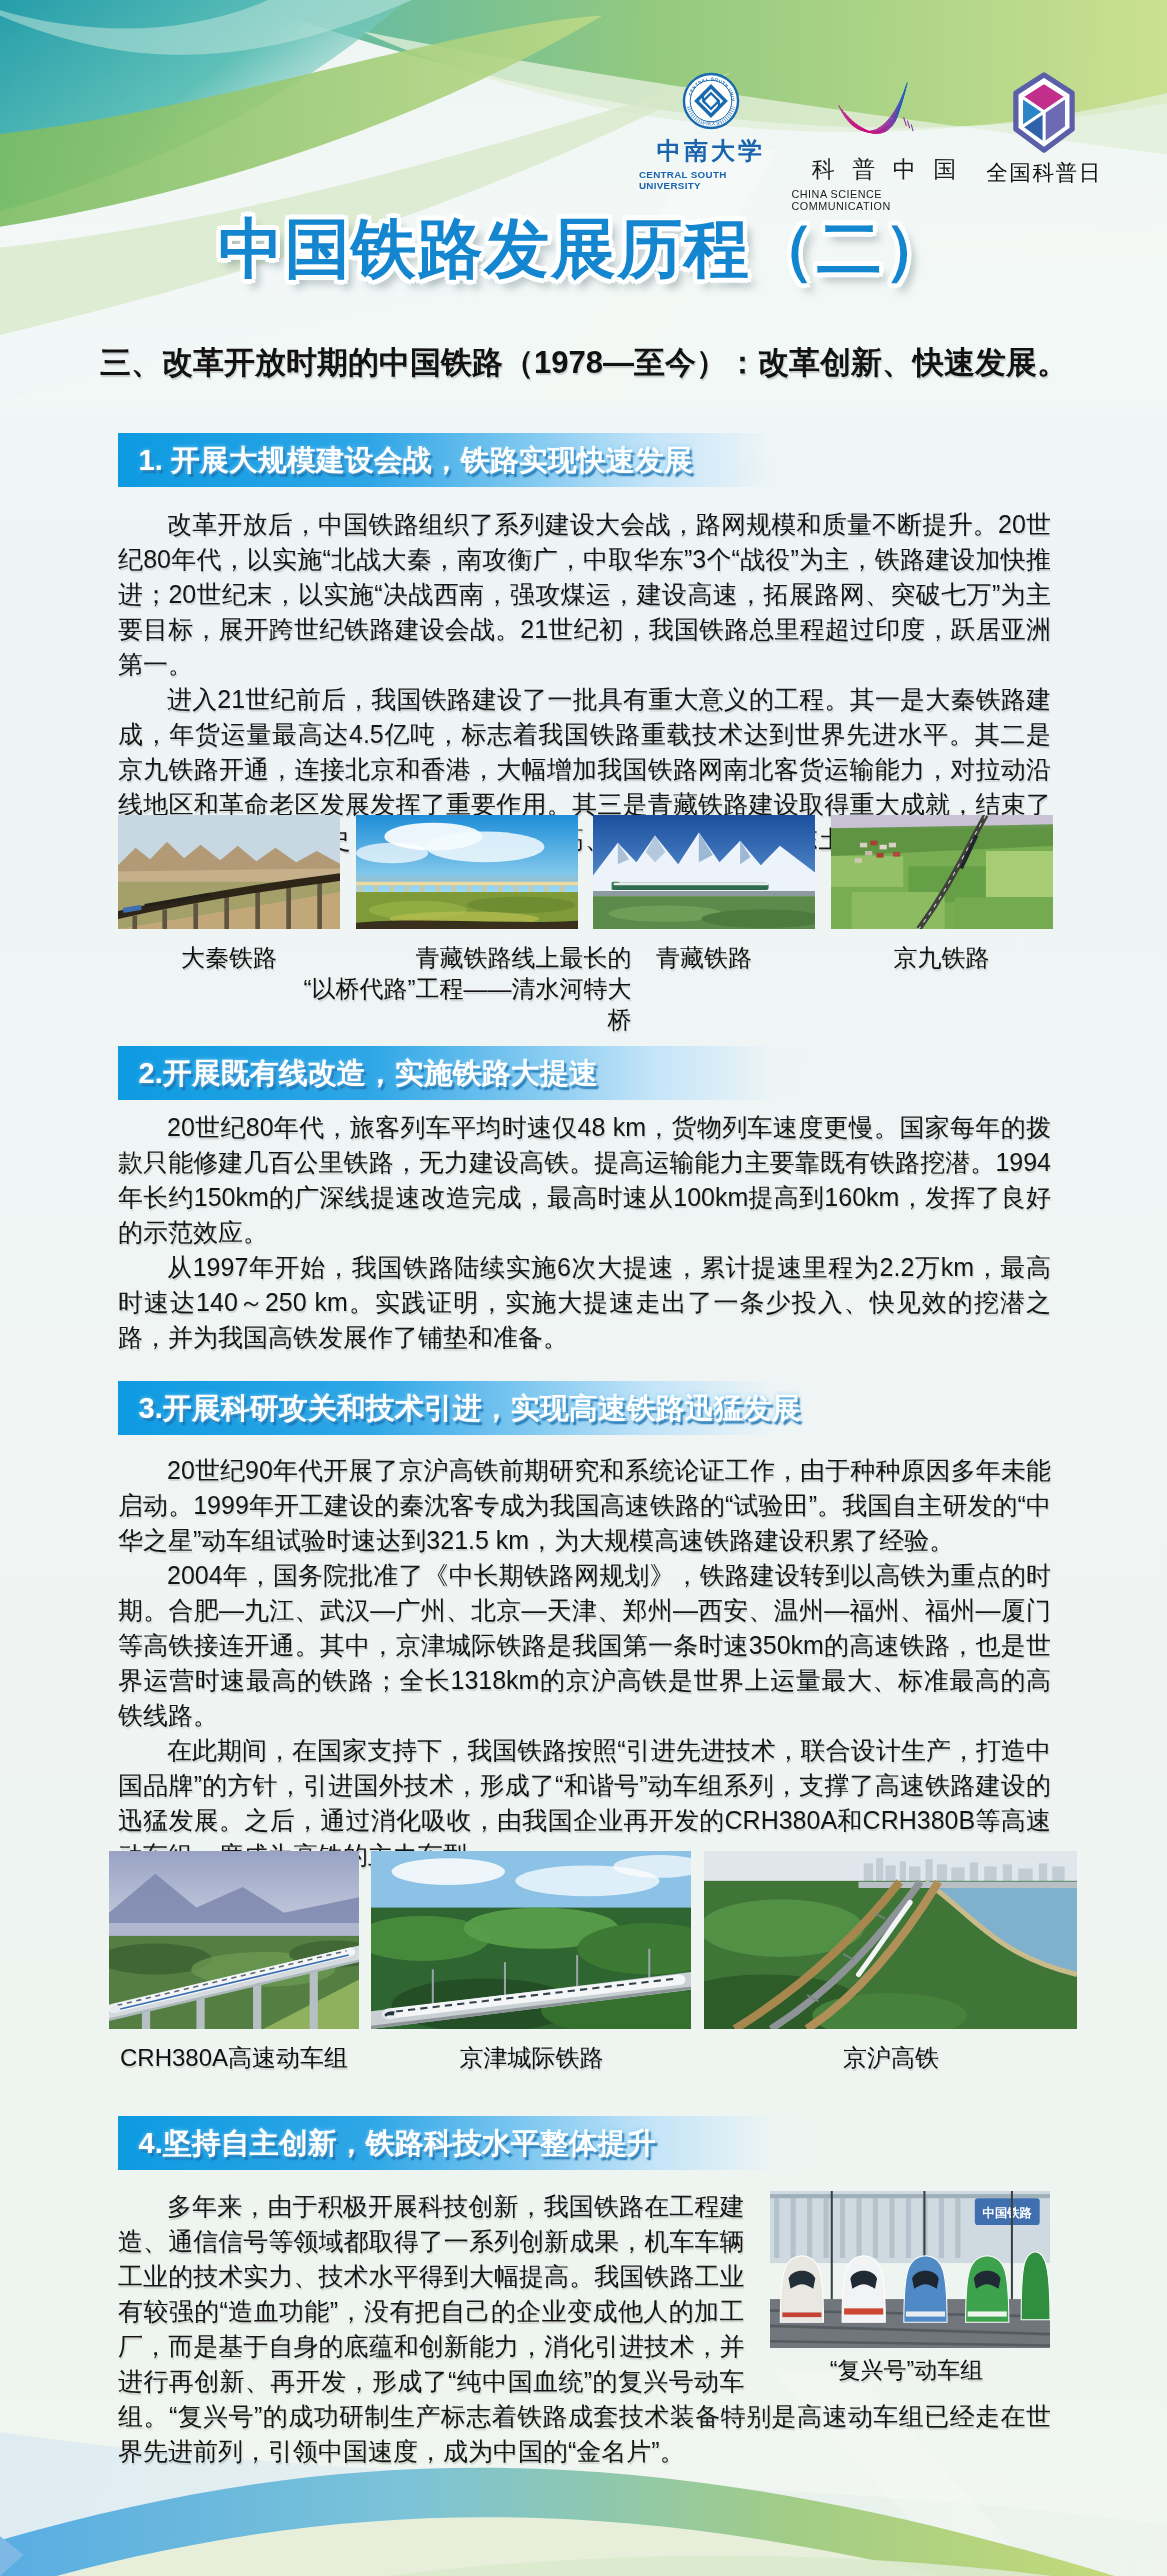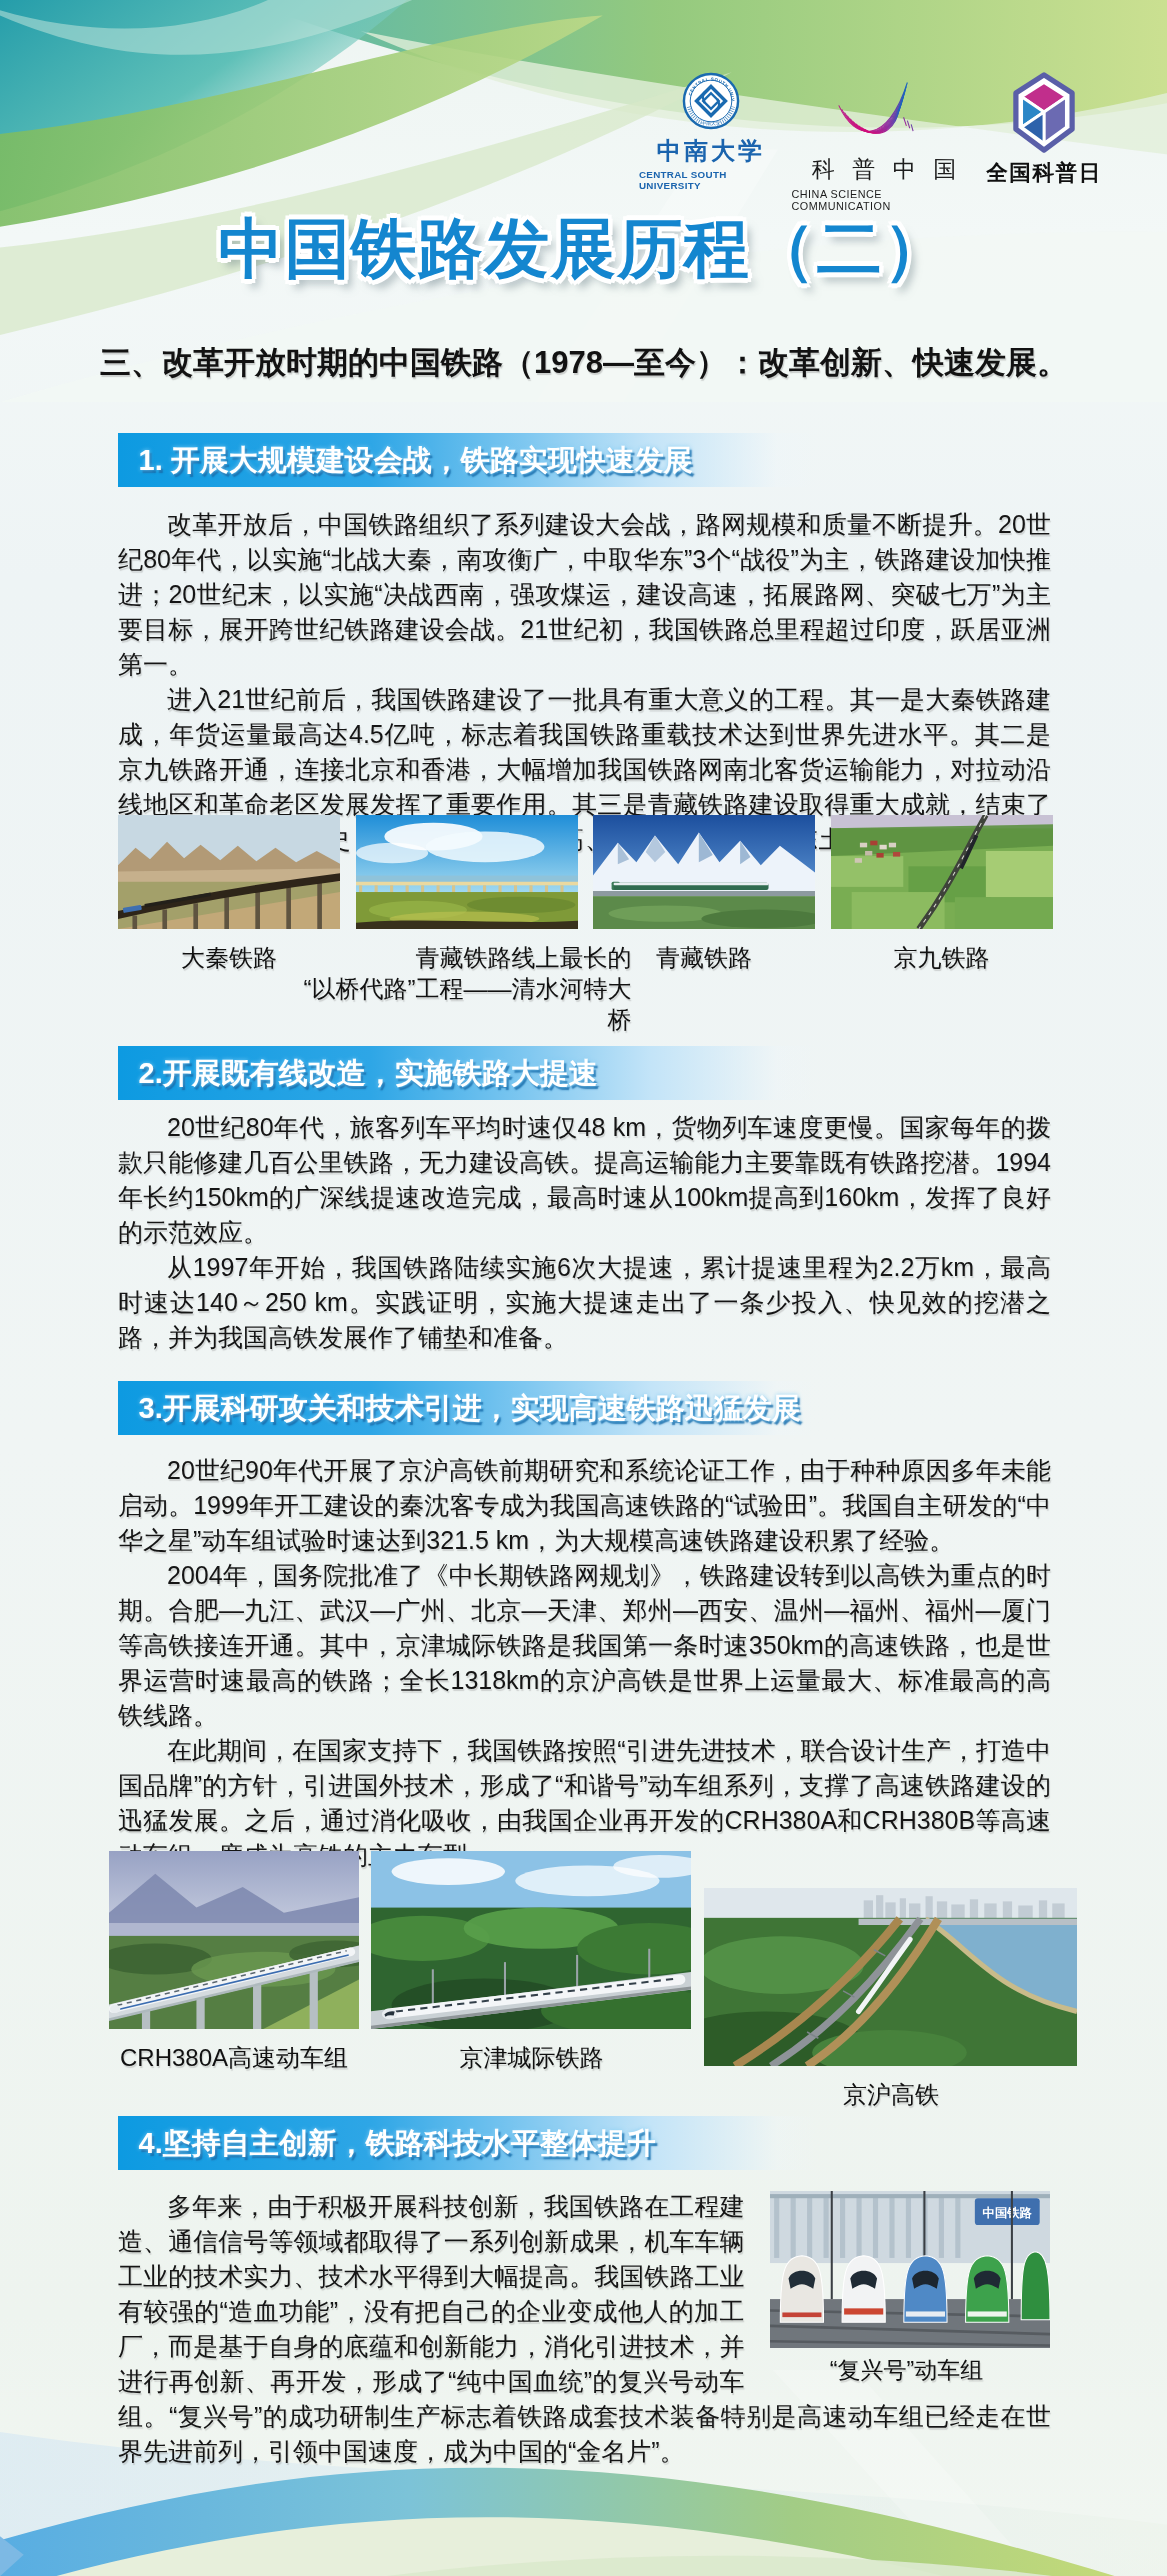--- a/index.html
+++ b/index.html
@@ -18,21 +18,21 @@
   
   .logos{top:72px;left:639px;width:464px;height:124px;display:flex;justify-content:space-between;align-items:flex-start;}
   .logo{display:flex;flex-direction:column;align-items:center;}
   .logo-csu{width:144px;}
   .csu-cn{margin-top:5.2px;font-size:24px;font-weight:700;color:#1a64ae;letter-spacing:3.1px;}
   .csu-en{margin-top:2.1px;font-size:9.8px;font-weight:700;color:#1a64ae;letter-spacing:0.3px;}
   .logo-kepu{width:185px;}
   .kepu-cn{margin-top:1px;font-size:23px;color:#1d1d1d;letter-spacing:17.5px;text-indent:17.5px;}
   .kepu-en{margin-top:3.1px;font-size:10.8px;color:#1d1d1d;letter-spacing:0.5px;}
   .logo-kepuri{width:118px;}
-  .kepuri-cn{margin-top:5.2px;font-size:21.6px;font-weight:700;color:#101010;letter-spacing:1.5px;}
+  .kepuri-cn{margin-top:5.2px;font-size:21.6px;font-weight:400;color:#101010;letter-spacing:1.5px;}
 
   
   .title{top:205px;left:0;width:1168px;margin:0;text-align:center;
     font-size:65px;font-weight:700;color:#1486cf;letter-spacing:1.5px;
     text-shadow:
       -3.6px -3.6px 0 #fff,3.6px -3.6px 0 #fff,-3.6px 3.6px 0 #fff,3.6px 3.6px 0 #fff,
       -4.6px 0 0 #fff,4.6px 0 0 #fff,0 -4.6px 0 #fff,0 4.6px 0 #fff,
       6.2px 8.2px 8.2px rgba(96,118,128,.55);}
   .subtitle{top:342px;left:0;width:1168px;margin:0;text-align:center;
     font-size:31px;font-weight:700;color:#121212;
@@ -54,21 +54,21 @@
   
   .figrow{display:flex;}
   .row1{top:815px;left:118px;width:933px;}
   .row1 figure{margin:0 15.5px 0 0;width:222px;}
   .row1 figure:last-child{margin-right:0;}
   .row1 .ph{width:222px;height:114px;display:block;}
   .row2{top:1851px;left:109px;width:969px;}
   .row2 figure{margin:0;}
   .row2 .f1{width:250px;margin-right:12.4px;}
   .row2 .f2{width:320px;margin-right:13px;}
-  .row2 .f3{width:373px;margin-top:37px;}
+  .row2 .f3{width:373px;}
   .row2 .ph{width:100%;height:178px;display:block;}
   figcaption{margin-top:13.4px;text-align:center;font-size:24px;color:#111;
     text-shadow:1px 1.5px 1px rgba(130,130,130,.3);line-height:31px;}
   figcaption.wide{width:330px;margin-left:-54px;text-align:right;}
   figcaption span{display:block;}
 
   
   .s4fig{float:right;width:289px;margin:2.1px 0 8.2px 17.5px;}
   .s4fig .ph{width:280px;height:157px;display:block;margin-left:8.2px;}
   .s4cap{margin-top:7.2px;width:289px;text-align:center;font-size:23px;color:#111;

